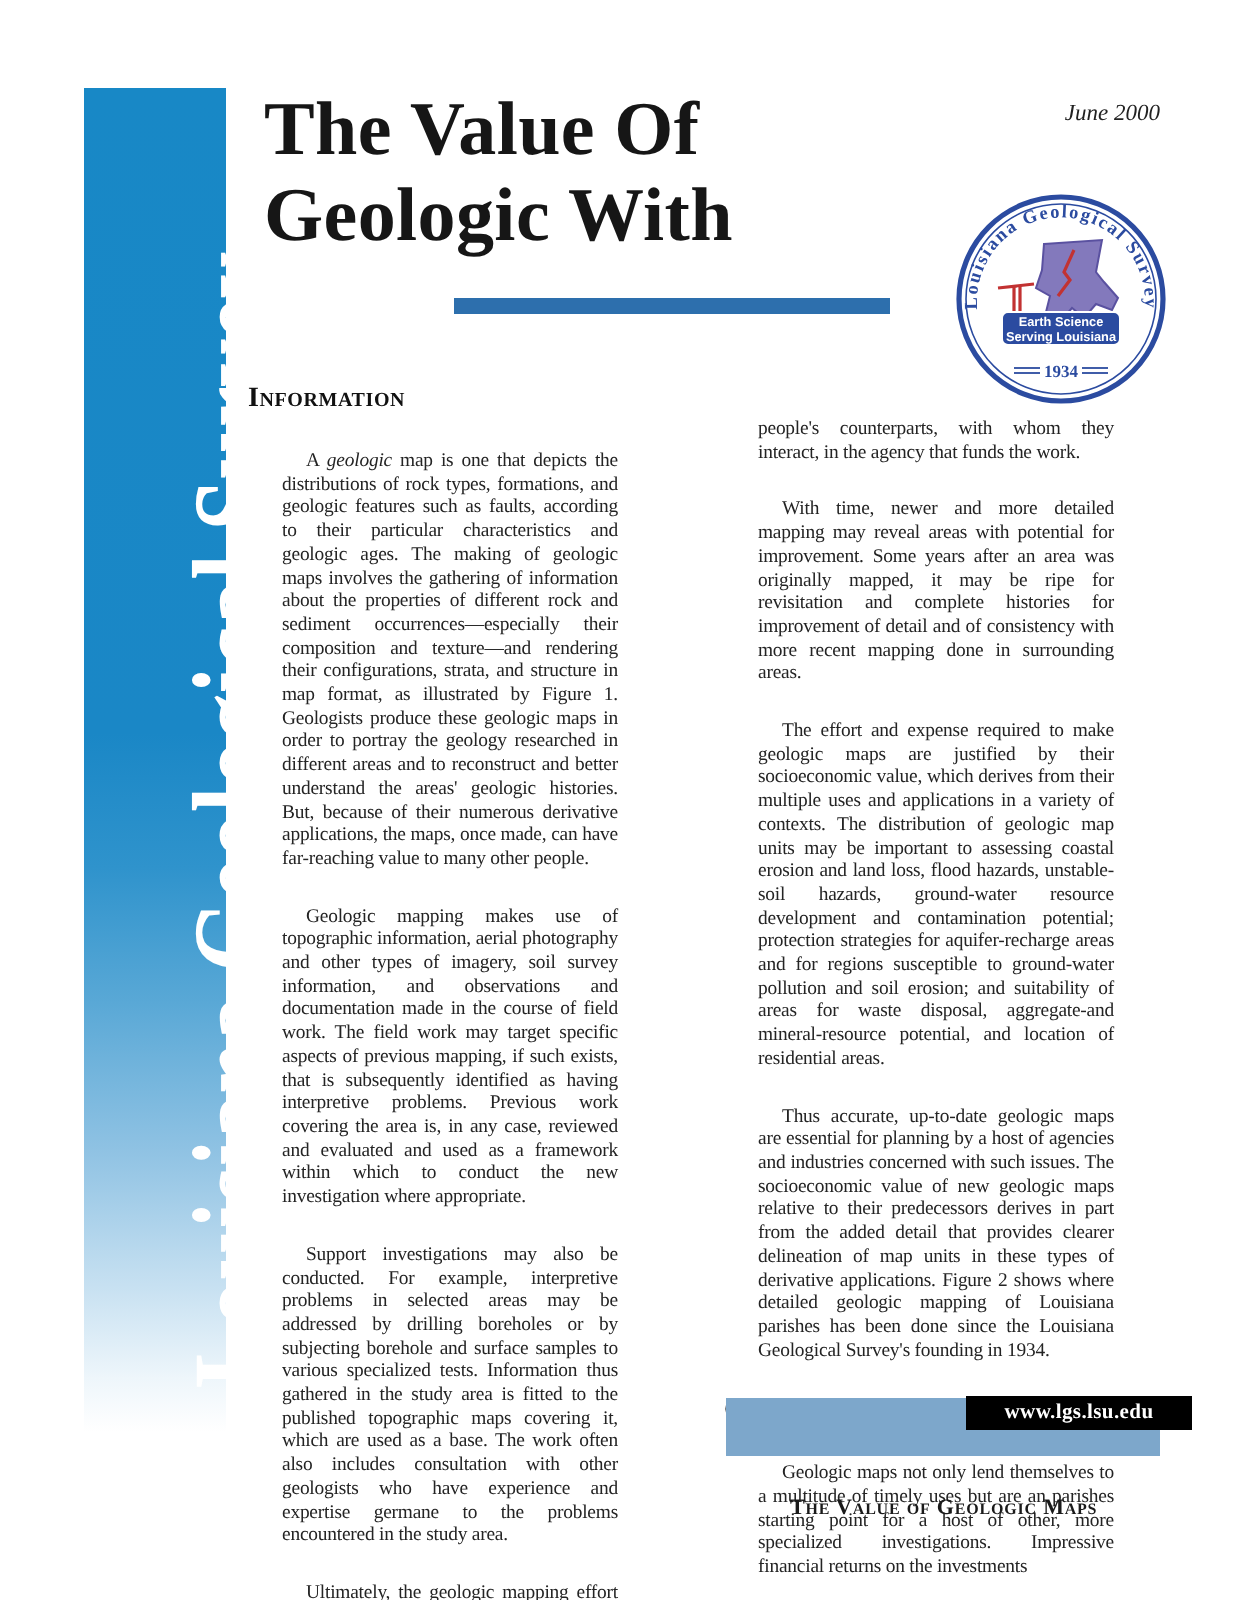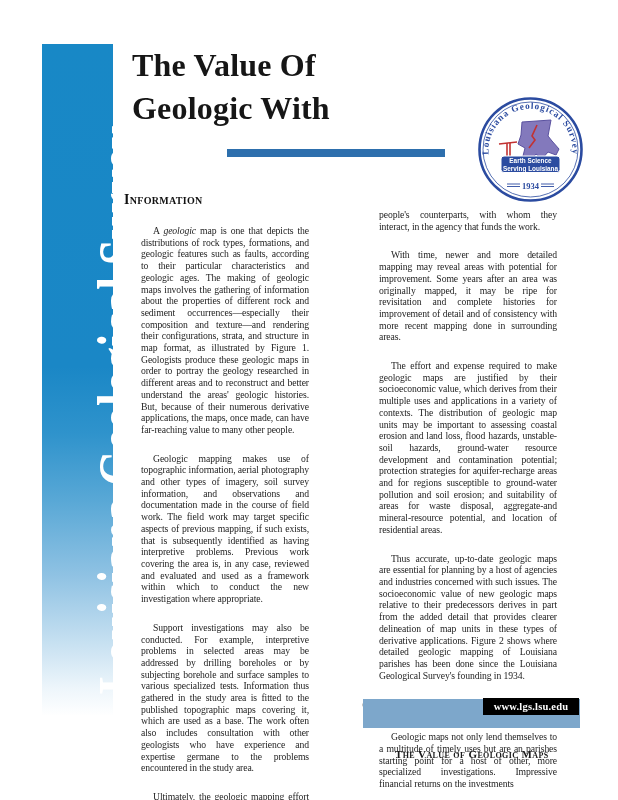--- a/index.html
+++ b/index.html
@@ -15,21 +15,21 @@
   .sidebar-text{
     position:absolute;left:-343px;top:325px;width:840px;height:82px;
     transform:rotate(-90deg) scaleX(0.75);transform-origin:center center;
     font-size:62px;font-weight:bold;color:#ffffff;line-height:82px;
     text-align:center;white-space:nowrap;letter-spacing:0px;
     font-family:"Liberation Serif", serif;
   }
   
   .title{
     position:absolute;left:132px;top:44px;width:330px;
-    font-size:32px;line-height:43px;font-weight:bold;color:#161616;
+    font-size:38px;line-height:43px;font-weight:bold;color:#161616;
     letter-spacing:0.2px;
   }
   .issue-meta{
     position:absolute;right:38px;top:48px;width:240px;text-align:right;
     font-style:italic;font-size:11.5px;line-height:18px;color:#222;
   }
   .title-rule{
     position:absolute;left:227px;top:149px;width:218px;height:8px;
     background:#2d6fad;
   }
@@ -47,21 +47,21 @@
   }
   .col h2.spaced{margin-top:11px;}
   .col p{margin:17px;}
   .col p.indent{text-indent:12px;}
   
   .footer-bar{
     position:absolute;left:363px;top:699px;width:217px;height:29px;
     background:#7da7cb;
   }
   .url-box{
-    position:absolute;left:483px;top:698px;width:96px;height:17px;
+    position:absolute;left:483px;top:698px;width:113px;height:17px;
     background:#000000;color:#ffffff;font-weight:bold;font-size:10.5px;
     line-height:17px;text-align:center;letter-spacing:0.2px;
   }
   .footer-title{
     position:absolute;left:395px;top:748px;width:220px;
     font-variant:small-caps;font-weight:bold;font-size:11px;color:#1a1a1a;
     letter-spacing:0.4px;
   }
 </style>
 </head>
@@ -70,20 +70,21 @@
 <div class="sidebar">
   <div class="sidebar-text">Louisiana Geological Survey</div>
 </div>
 
 <div class="title">
   <div>The Value Of</div>
   <div>Geologic With</div>
 </div>
 
 <div class="issue-meta">
+  <div>June 2000</div>
 </div>
 
 <div class="title-rule"></div>
 
 <svg class="logo" viewBox="0 0 107 107">
   <circle cx="53.5" cy="53.5" r="51" fill="#ffffff" stroke="#2b4ba0" stroke-width="2.6"></circle>
   <circle cx="53.5" cy="53.5" r="47.5" fill="none" stroke="#2b4ba0" stroke-width="0.8"></circle>
   <defs>
     <path id="ringArc" d="M 14,69 A 42,42 0 1 1 93,69" fill="none"></path>
   </defs>

